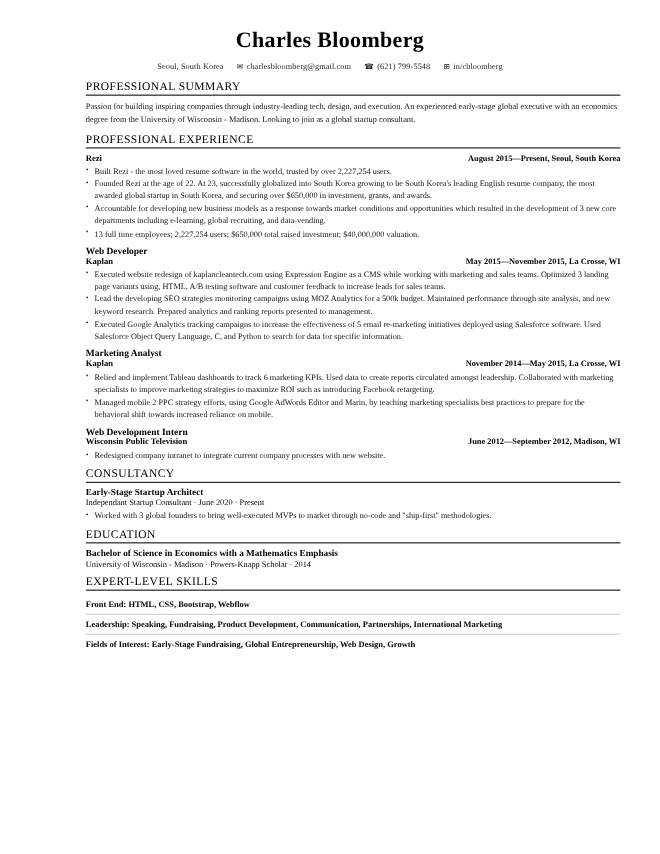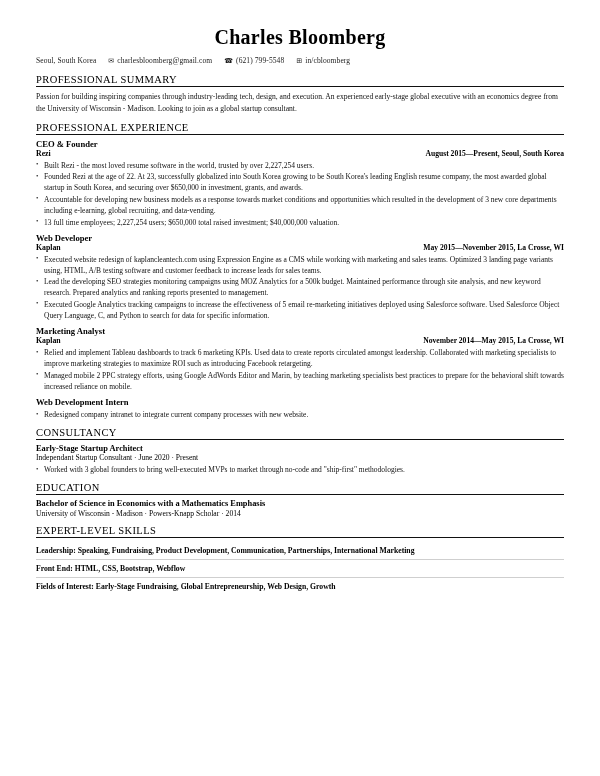--- a/index.html
+++ b/index.html
@@ -21,36 +21,38 @@
     padding: 22px 36px 10px 36px;
   }
   .name {
     text-align: center;
     font-size: 20px;
     font-weight: bold;
     letter-spacing: 0.3px;
     margin: 4px 0 7px 0;
   }
   .contact {
+    text-align: center;
     font-size: 7.5px;
     color: #1b1b1b;
     margin-bottom: 9px;
     letter-spacing: 0.1px;
   }
   .contact .sep {
     display: inline-block;
     width: 7px;
   }
   .contact .ic {
     font-size: 7px;
     display: inline-block;
     padding: 0 1px;
   }
   .section {
     margin-top: 7px;
+    margin-left: 42px;
   }
   .section-title {
     font-size: 10.5px;
     font-weight: normal;
     letter-spacing: 0.4px;
     padding-bottom: 1px;
     border-bottom: 1px solid #111;
     margin-bottom: 4px;
   }
   .summary {
@@ -155,21 +157,20 @@
 
   <div class="section">
     <div class="section-title">PROFESSIONAL SUMMARY</div>
     <div class="summary">Passion for building inspiring companies through industry-leading tech, design, and execution. An experienced early-stage global executive with an economics degree from the University of Wisconsin - Madison. Looking to join as a global startup consultant.</div>
   </div>
 
   <div class="section">
     <div class="section-title">PROFESSIONAL EXPERIENCE</div>
 
     <div class="job">
-      <div class="job-title">CEO &amp; Founder</div>
       <div class="job-row">
         <span class="job-company">Rezi</span>
         <span class="job-meta">August 2015—Present,  Seoul, South Korea</span>
       </div>
       <ul class="bullets">
         <li>Built Rezi - the most loved resume software in the world, trusted by over 2,227,254 users.</li>
         <li>Founded Rezi at the age of 22. At 23, successfully globalized into South Korea growing to be South Korea's leading English resume company, the most awarded global startup in South Korea, and securing over $650,000 in investment, grants, and awards.</li>
         <li>Accountable for developing new business models as a response towards market conditions and opportunities which resulted in the development of 3 new core departments including e-learning, global recruiting, and data-vending.</li>
         <li>13 full time employees; 2,227,254 users; $650,000 total raised investment; $40,000,000 valuation.</li>
       </ul>
@@ -195,20 +196,24 @@
         <span class="job-meta">November 2014—May 2015,  La Crosse, WI</span>
       </div>
       <ul class="bullets">
         <li>Relied and implement Tableau dashboards to track 6 marketing KPIs. Used data to create reports circulated amongst leadership. Collaborated with marketing specialists to improve marketing strategies to maximize ROI such as introducing Facebook retargeting.</li>
         <li>Managed mobile 2 PPC strategy efforts, using Google AdWords Editor and Marin, by teaching marketing specialists best practices to prepare for the behavioral shift towards increased reliance on mobile.</li>
       </ul>
     </div>
 
     <div class="job">
       <div class="job-title">Web Development Intern</div>
+      <div class="job-row">
+        <span class="job-company">Wisconsin Public Television</span>
+        <span class="job-meta">June 2012—September 2012,  Madison, WI</span>
+      </div>
       <ul class="bullets">
         <li>Redesigned company intranet to integrate current company processes with new website.</li>
       </ul>
     </div>
   </div>
 
   <div class="section">
     <div class="section-title">CONSULTANCY</div>
     <div class="cons-title">Early-Stage Startup Architect</div>
     <div class="cons-sub">Independant Startup Consultant · June 2020 · Present</div>
@@ -219,19 +224,19 @@
 
   <div class="section">
     <div class="section-title">EDUCATION</div>
     <div class="edu-title">Bachelor of Science in Economics with a Mathematics Emphasis</div>
     <div class="edu-sub">University of Wisconsin - Madison  ·  Powers-Knapp Scholar  ·  2014</div>
   </div>
 
   <div class="section">
     <div class="section-title">EXPERT-LEVEL SKILLS</div>
     <div class="skills-box">
+      <div class="skill-line">Front End: HTML, CSS, Bootstrap, Webflow</div>
       <div class="skill-line">Leadership: Speaking, Fundraising, Product Development, Communication, Partnerships, International Marketing</div>
-      <div class="skill-line">Front End: HTML, CSS, Bootstrap, Webflow</div>
       <div class="skill-line">Fields of Interest: Early-Stage Fundraising, Global Entrepreneurship, Web Design, Growth</div>
     </div>
   </div>
 
 </div>
 
 </body></html>

